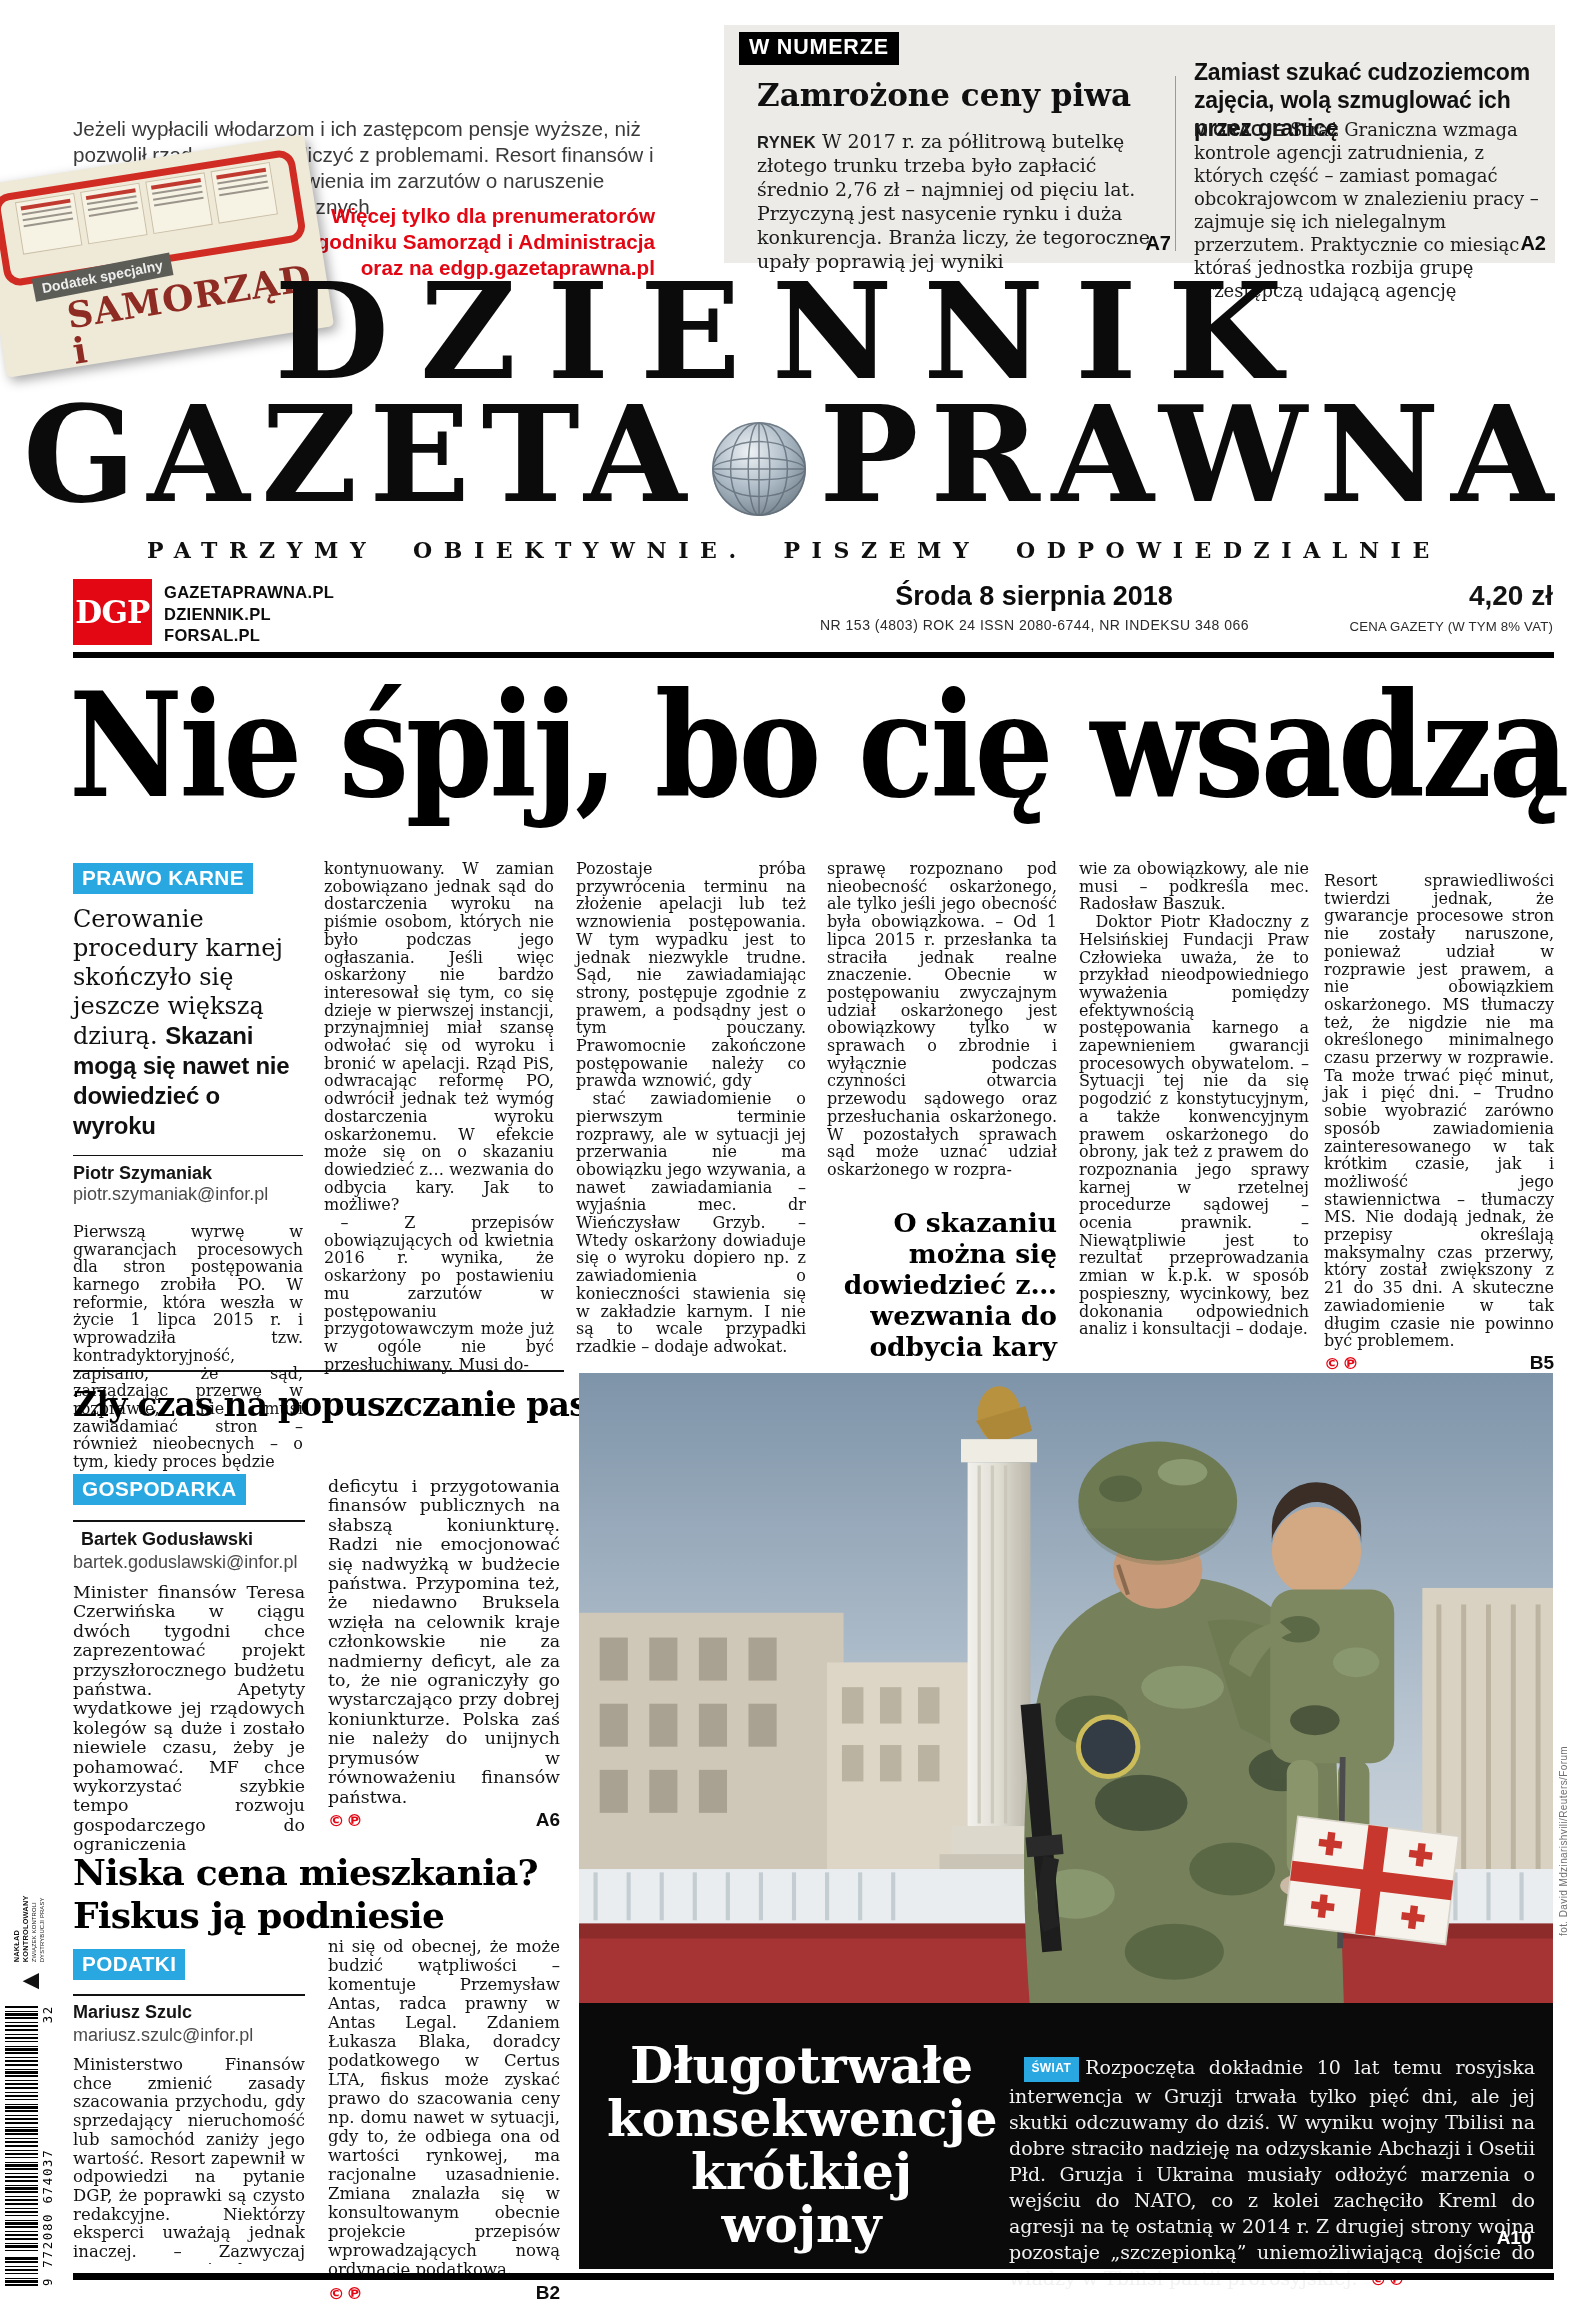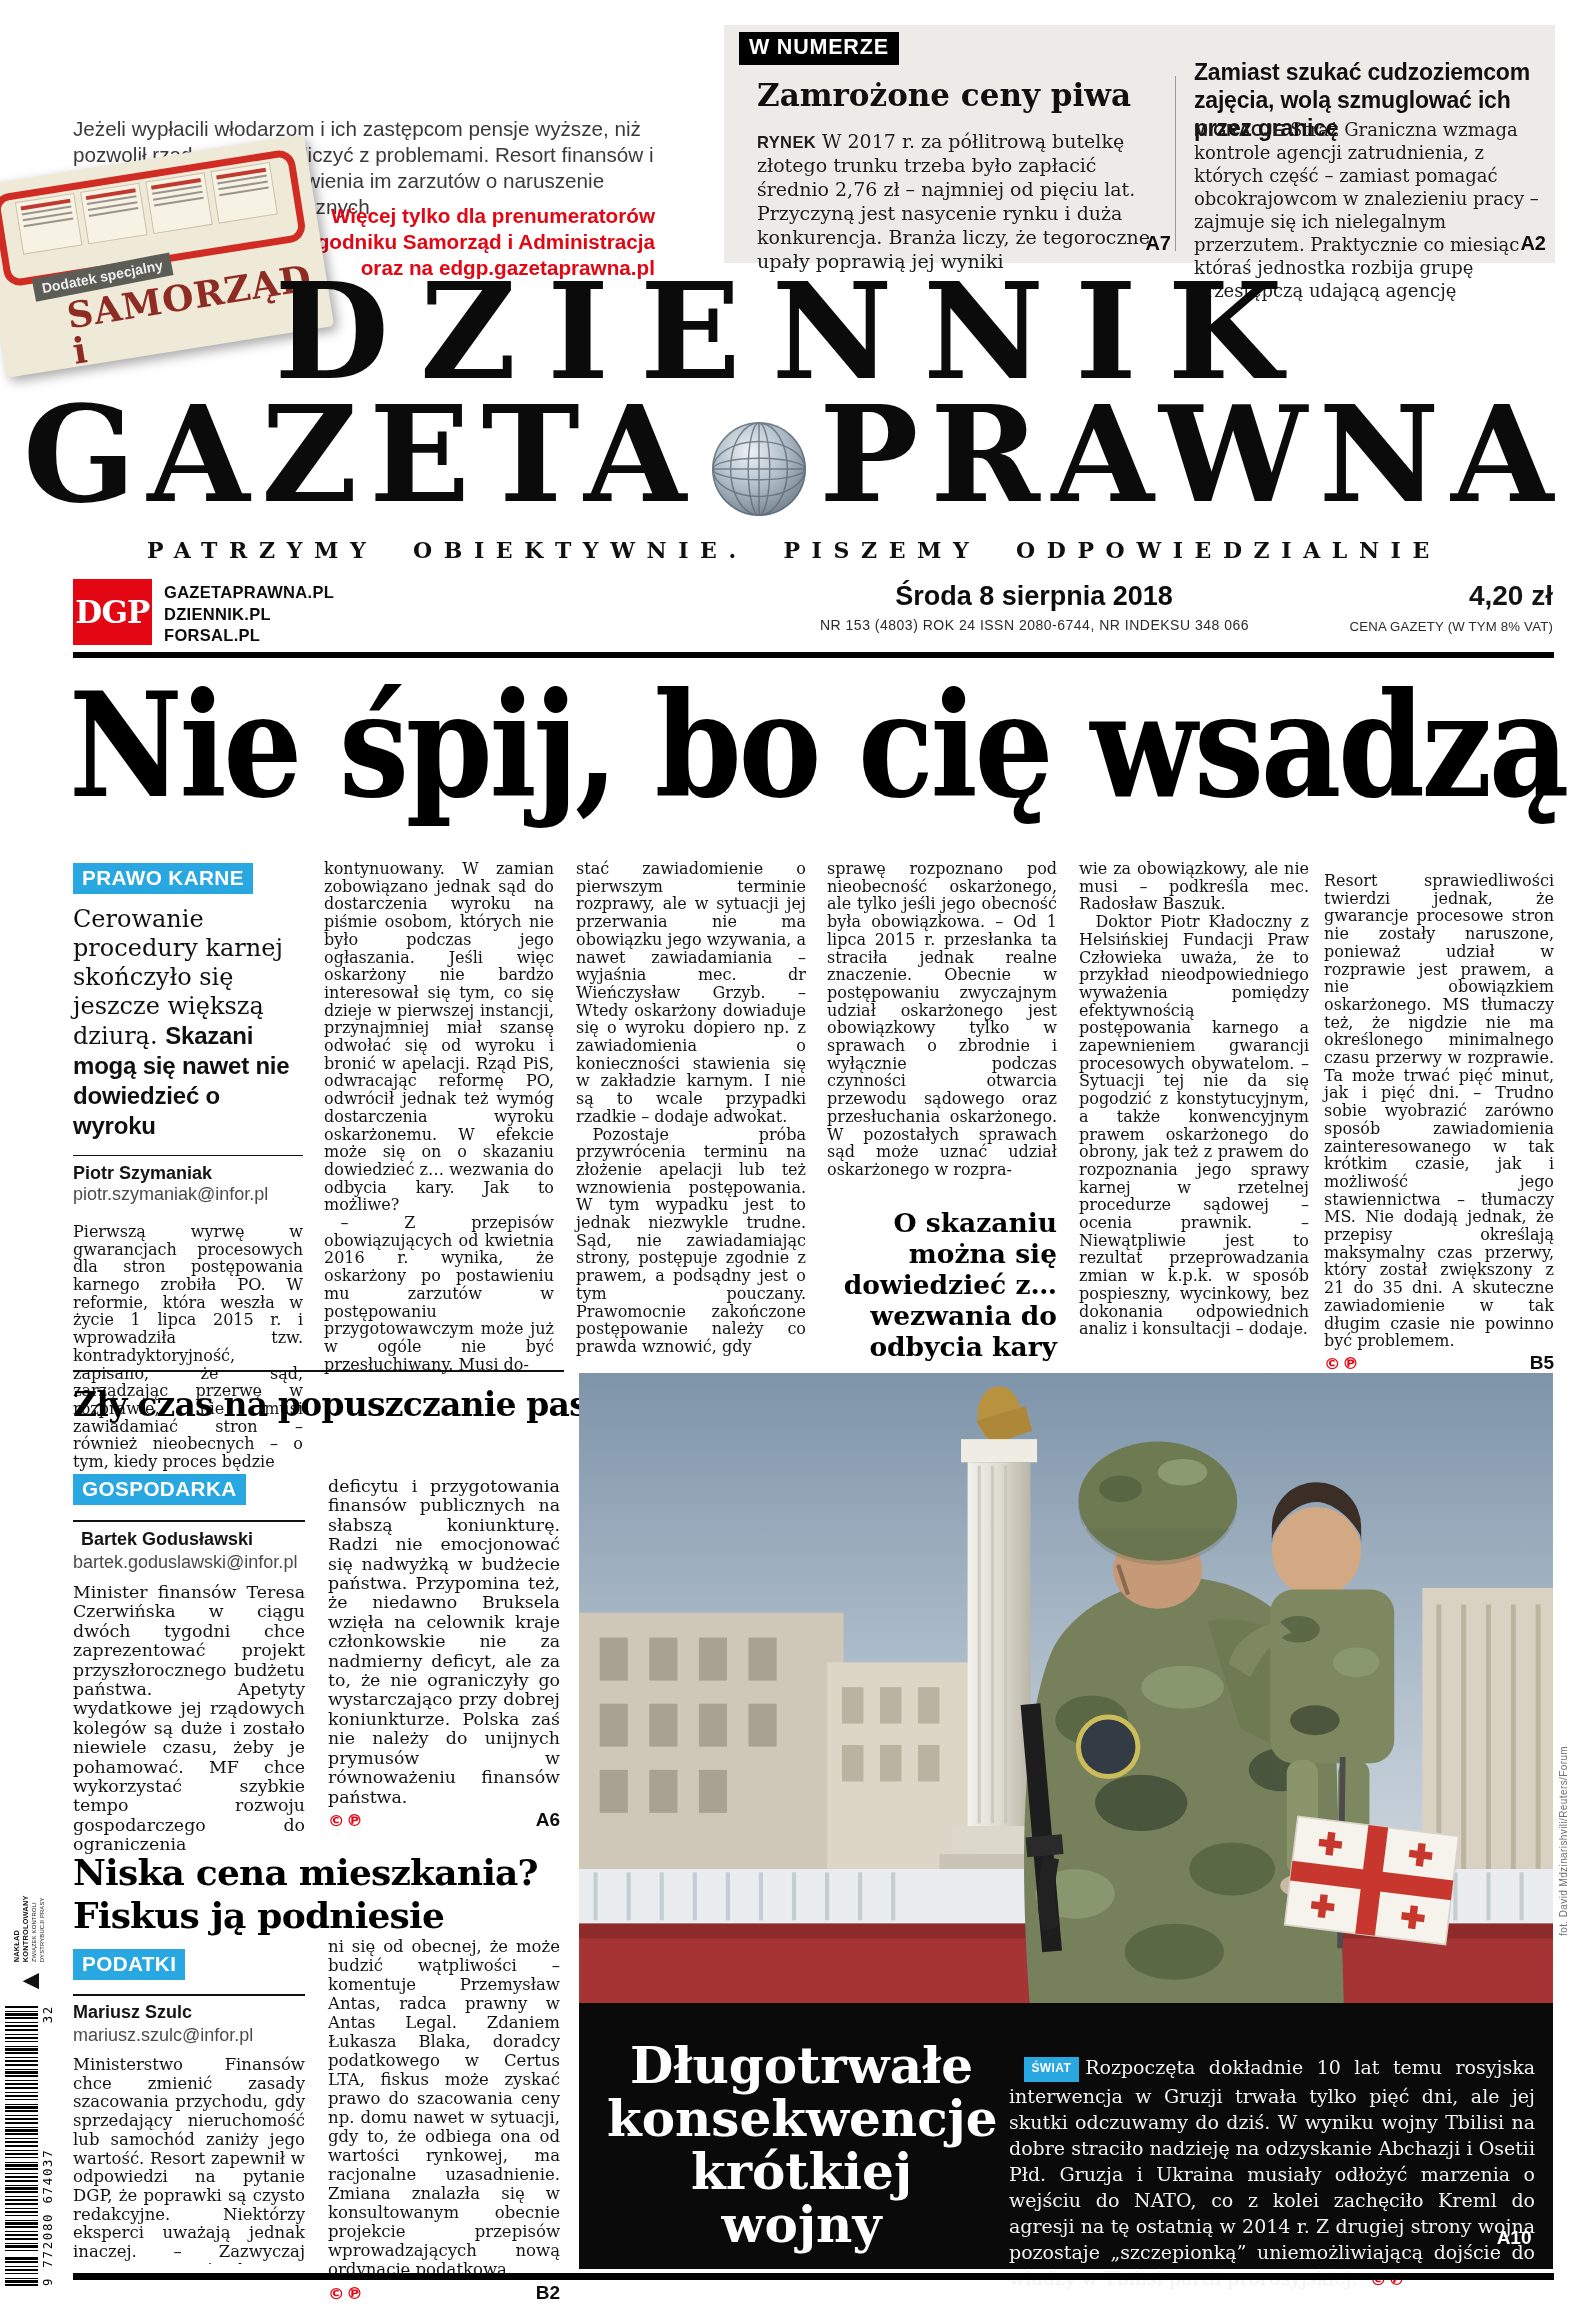--- a/index.html
+++ b/index.html
@@ -194,22 +194,22 @@
     <div class="email">piotr.szymaniak@infor.pl</div>
     <div class="body-col" style="margin-top:17px;">
         <p>Pierwszą wyrwę w gwarancjach procesowych dla stron postępowania karnego zrobiła PO. W reformie, która weszła w życie 1 lipca 2015 r. i wprowadziła tzw. kontradyktoryjność, zapisano, że sąd, zarządzając przerwę w rozprawie, nie musi zawiadamiać stron – również nieobecnych – o tym, kiedy proces będzie</p>
       </div>
   </div>
   <div class="abs body-col" style="left:324px;top:860px;width:230px;height:510px;">
       <p>kontynuowany. W zamian zobowiązano jednak sąd do dostarczenia wyroku na piśmie osobom, których nie było podczas jego ogłaszania. Jeśli więc oskarżony nie bardzo interesował się tym, co się dzieje w pierwszej instancji, przynajmniej miał szansę odwołać się od wyroku i bronić w apelacji. Rząd PiS, odwracając reformę PO, odwrócił jednak też wymóg dostarczenia wyroku oskarżonemu. W efekcie może się on o skazaniu dowiedzieć z… wezwania do odbycia kary. Jak to możliwe?</p>
       <p>– Z przepisów obowiązujących od kwietnia 2016 r. wynika, że oskarżony po postawieniu mu zarzutów w postępowaniu przygotowawczym może już w ogóle nie być przesłuchiwany. Musi do-</p>
     </div>
   <div class="abs body-col" style="left:576px;top:860px;width:230px;height:510px;">
+      <p>Pozostaje próba przywrócenia terminu na złożenie apelacji lub też wznowienia postępowania. W tym wypadku jest to jednak niezwykle trudne. Sąd, nie zawiadamiając strony, postępuje zgodnie z prawem, a podsądny jest o tym pouczany. Prawomocnie zakończone postępowanie należy co prawda wznowić, gdy</p>
       <p>stać zawiadomienie o pierwszym terminie rozprawy, ale w sytuacji jej przerwania nie ma obowiązku jego wzywania, a nawet zawiadamiania – wyjaśnia mec. dr Wieńczysław Grzyb. – Wtedy oskarżony dowiaduje się o wyroku dopiero np. z zawiadomienia o konieczności stawienia się w zakładzie karnym. I nie są to wcale przypadki rzadkie – dodaje adwokat.</p>
-      <p>Pozostaje próba przywrócenia terminu na złożenie apelacji lub też wznowienia postępowania. W tym wypadku jest to jednak niezwykle trudne. Sąd, nie zawiadamiając strony, postępuje zgodnie z prawem, a podsądny jest o tym pouczany. Prawomocnie zakończone postępowanie należy co prawda wznowić, gdy</p>
     </div>
   <div class="abs" style="left:827px;top:860px;width:230px;height:510px;">
     <div class="body-col">
         <p>sprawę rozpoznano pod nieobecność oskarżonego, ale tylko jeśli jego obecność była obowiązkowa. – Od 1 lipca 2015 r. przesłanka ta straciła jednak realne znaczenie. Obecnie w postępowaniu zwyczajnym udział oskarżonego jest obowiązkowy tylko w sprawach o zbrodnie i wyłącznie podczas czynności otwarcia przewodu sądowego oraz przesłuchania oskarżonego. W pozostałych sprawach sąd może uznać udział oskarżonego w rozpra-</p>
       </div>
     <div class="pull" style="margin-top:28px;">O skazaniu można się dowiedzieć z… wezwania do odbycia kary</div>
     <div class="dots"></div>
   </div>
   <div class="abs body-col" style="left:1079px;top:860px;width:230px;height:510px;">
       <p>wie za obowiązkowy, ale nie musi – podkreśla mec. Radosław Baszuk.</p>

